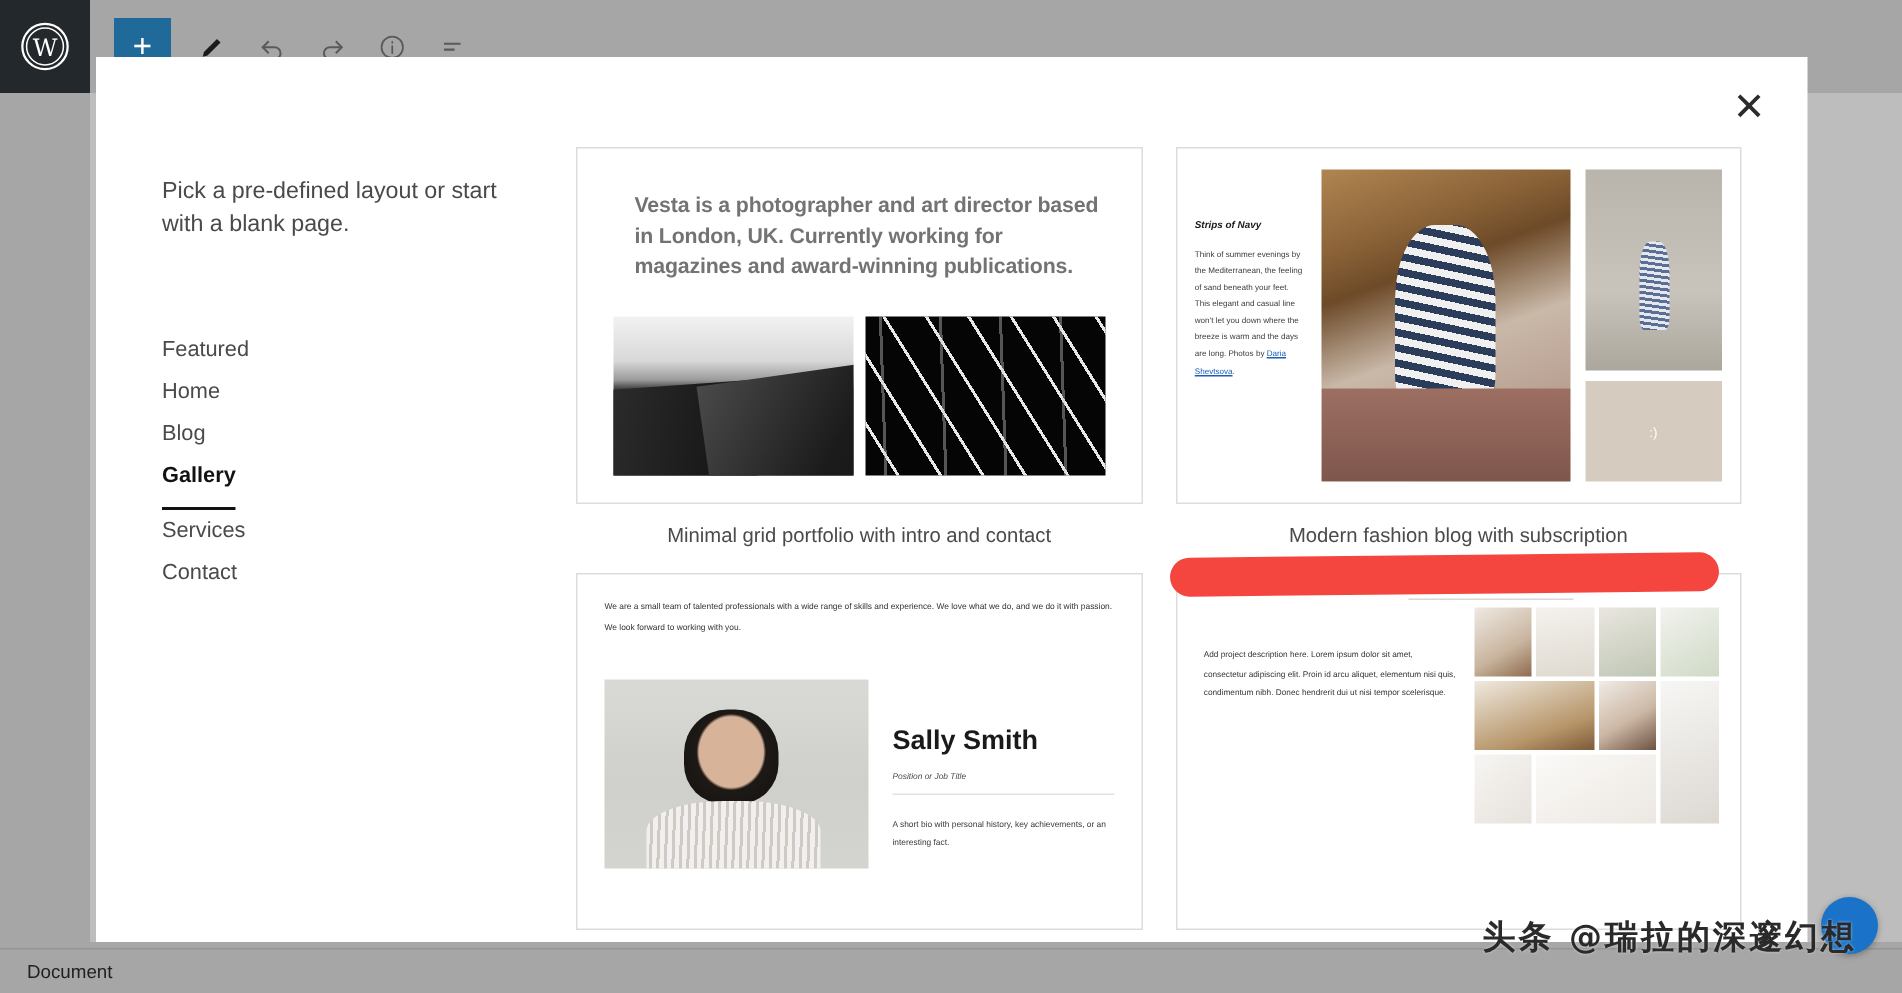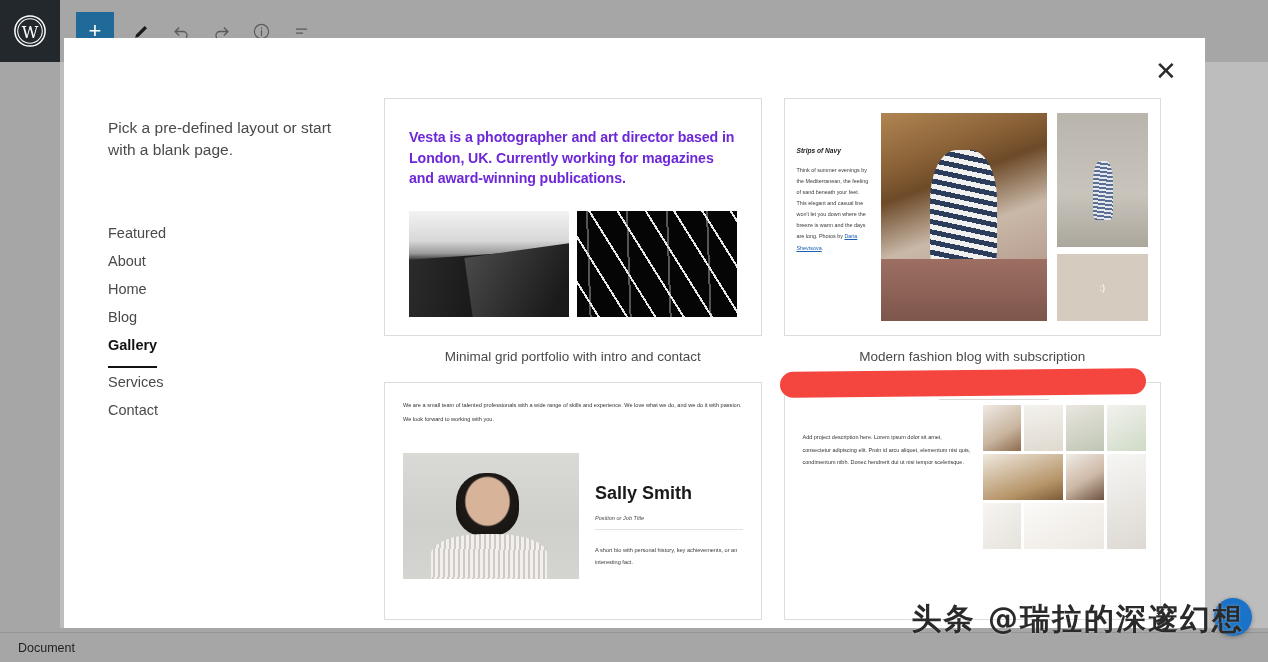--- a/index.html
+++ b/index.html
@@ -113,22 +113,23 @@
     border:1px solid #dcdcdc; background:#fff; height:238px;
     overflow:hidden; position:relative; cursor:pointer;
   }
   .tpl-caption {
     text-align:center; font-size:13.5px; color:#4a4a4a; margin-top:13px;
   }
 
   
   .c1 { padding:28px 24px 0 24px; }
   .c1-head {
-    font-size:14.2px; font-weight:700; color:#6d28d9; line-height:1.45;
+    font-size:14.2px; font-weight:700; color:#737373; line-height:1.45;
     letter-spacing:-0.1px;
+    margin-left:14px;
   }
   .c1-imgs { display:flex; gap:8px; margin-top:22px; }
   .c1-img { flex:1; height:106px; }
   .dune {
     background:
       linear-gradient(to bottom, #f2f2f2 0%, #d8d8d8 28%, #9a9a9a 40%, #2a2a2a 47%, #111 100%);
     position:relative; overflow:hidden;
   }
   .dune::after {
     content:""; position:absolute; left:38%; top:30%; width:130%; height:90%;
@@ -244,22 +245,22 @@
 
   
   .red-stroke {
     position:absolute; left:-4px; top:-12px; width:366px; height:26px;
     background:#f4453f; border-radius:14px; z-index:5;
     transform:rotate(-0.6deg);
   }
 
   
   .watermark {
-    position:absolute; right:24px; bottom:22px; z-index:40;
-    font-family:"DejaVu Sans", sans-serif; font-size:30px; font-weight:700;
+    position:absolute; right:30px; bottom:22px; z-index:40;
+    font-family:"DejaVu Sans", sans-serif; font-size:22px; font-weight:700;
     color:#2a2a2a; letter-spacing:2px; white-space:nowrap;
     text-shadow:0 0 2px rgba(255,255,255,.55);
   }
   .help-bubble {
     position:absolute; right:16px; bottom:26px; width:38px; height:38px;
     border-radius:50%; background:#1a73c8; z-index:35;
     box-shadow:0 1px 4px rgba(0,0,0,.3);
   }
 </style>
 </head>
@@ -327,23 +328,20 @@
     <button class="modal-close">✕</button>
 
     <div class="modal-body">
 
       <div class="side-col">
         <p class="modal-sub">Pick a pre-defined layout or start with a blank page.</p>
 
         <div class="cat-list">
           <div class="cat-row">
             <span class="cat-item">Featured</span>
-          </div>
-          <div class="cat-row">
-            <span class="cat-item">About</span>
           </div>
           <div class="cat-row">
             <span class="cat-item">Home</span>
           </div>
           <div class="cat-row">
             <span class="cat-item">Blog</span>
           </div>
           <div class="cat-row">
             <span class="cat-item active">Gallery</span>
           </div>

